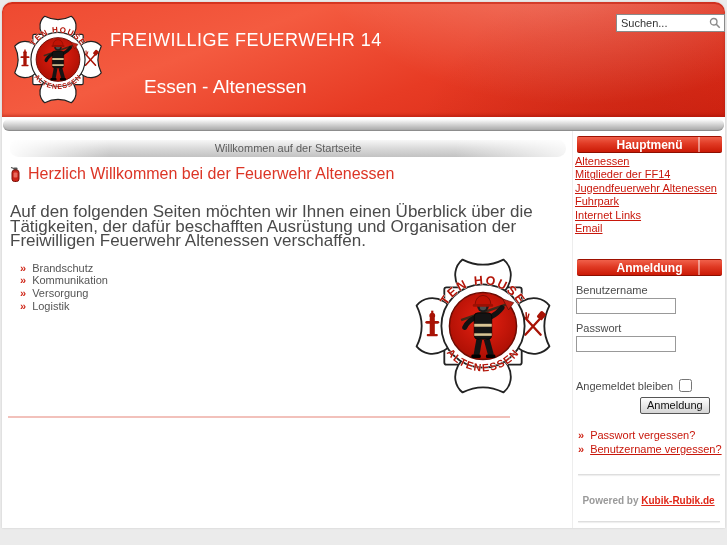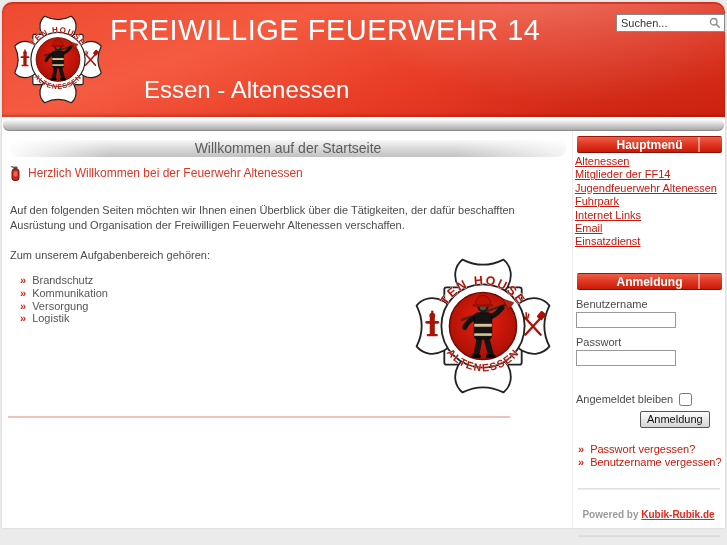--- a/index.html
+++ b/index.html
@@ -18,26 +18,26 @@
   .header {
     position:relative; height:115px; border-radius:10px 10px 0 0;
     background:
       radial-gradient(ellipse 430px 250px at 80% -45%, rgba(255,255,255,.30), rgba(255,255,255,0) 62%),
       radial-gradient(circle 340px at 88% 175%, rgba(150,12,0,.28), rgba(150,12,0,0) 70%),
       linear-gradient(160deg,#ee4930 0%,#f45b40 32%,#e73b24 62%,#d52513 100%);
     box-shadow: inset 0 2px 0 rgba(190,25,10,.55), inset 0 -2px 3px rgba(140,10,2,.35);
   }
   .logo-small { position:absolute; left:8px; top:10px; width:96px; height:95px; }
   .site-title {
-    position:absolute; left:108px; top:12px;
-    color:#ffffff; font-size:29px; letter-spacing:.5px; white-space:nowrap;
+    position:absolute; left:108px; top:28px;
+    color:#ffffff; font-size:18px; letter-spacing:.5px; white-space:nowrap;
   }
   .site-subtitle {
     position:absolute; left:142px; top:74px;
-    color:#ffffff; font-size:24px; white-space:nowrap;
+    color:#ffffff; font-size:19px; white-space:nowrap;
   }
   .searchbox {
     position:absolute; top:12px; right:0; width:109px; height:18px;
     background:#ffffff; border:1px solid #8a8a8a;
     display:flex; align-items:center;
   }
   .searchbox input {
     flex:1; min-width:0; border:none; outline:none; background:transparent;
     font-family:inherit; font-size:11px; color:#333; padding:1px 2px 1px 4px;
   }
@@ -48,28 +48,28 @@
     background:linear-gradient(#ffffff,#bdbdbd 70%,#a5a5a5);
     box-shadow: inset 0 -1px 1px rgba(0,0,0,.18);
   }
   
   .content { display:flex; height:397px; }
   .main {
     flex:1; position:relative; padding:9px 6px 0 8px; overflow:hidden;
   }
   .banner {
     height:17px; line-height:17px; border-radius:9px; text-align:center;
-    font-size:14px; color:#5c5c5c;
+    font-size:11px; color:#5c5c5c;
     background:
       linear-gradient(90deg, rgba(255,255,255,.95), rgba(255,255,255,0) 18%, rgba(255,255,255,0) 80%, rgba(255,255,255,.8)),
       linear-gradient(#f7f7f7,#d7d7d7 55%,#c2c2c2);
   }
   .article-head { margin-top:8px; display:flex; align-items:center; gap:7px; }
-  .article-head .txt { font-size:12px; color:#dc3526; }
-  .para { margin-top:22px; font-size:11px; line-height:14.5px; color:#4a4a4a; max-width:556px; }
+  .article-head .txt { font-size:16px; color:#dc3526; }
+  .para { margin-top:22px; font-size:17px; line-height:14.5px; color:#4a4a4a; max-width:556px; }
   .para2 { margin-top:17px; font-size:11px; color:#4a4a4a; }
   ul.tasks { margin-top:13px; margin-left:10px; list-style:none; }
   ul.tasks li { font-size:11px; line-height:12.8px; color:#555; display:flex; gap:6px; align-items:baseline; }
   .blt { color:#d0281a; font-weight:bold; font-size:11px; }
   .emblem-large { position:absolute; left:406px; top:122px; width:150px; height:146px; }
   .pink-hr { position:absolute; left:6px; top:285px; width:502px; border-top:2px solid #f2c1bb; }
   
   .sidebar {
     width:153px; border-left:1px solid #ededed; padding:4px 2px 0 1px;
     position:relative; font-size:11px;
@@ -92,21 +92,21 @@
   .remember { margin-top:27px; margin-left:2px; display:flex; align-items:center; gap:6px; color:#4a4a4a; }
   .remember input { width:13px; height:13px; }
   .login-btn {
     margin:5px 0 0 66px; font-family:inherit; font-size:11px; color:#111;
     padding:1px 6px 2px; background:linear-gradient(#fefefe,#d5d5d5);
     border:1px solid #555; border-radius:2px;
   }
   ul.forgot { list-style:none; margin-top:15px; padding-left:4px; }
   ul.forgot li { display:flex; gap:6px; align-items:baseline; line-height:13.5px; }
   ul.forgot a { color:#c8170b; text-decoration:none; }
-  ul.forgot li.u a { }
+  ul.forgot li.u a { text-decoration:underline; }
   .sb-divider { margin:18px auto 0; width:142px; border-top:1px solid #dedede; box-shadow:0 1px 1px rgba(0,0,0,.08); }
   .powered { margin-top:20px; text-align:center; font-size:10px; color:#9a9a9a; font-weight:bold; }
   .powered a { color:#e0281a; text-decoration:underline; font-weight:bold; }
   .sb-divider2 { margin:15px auto 0; width:142px; border-top:1px solid #dedede; box-shadow:0 1px 1px rgba(0,0,0,.08); }
   
   .crest-top textPath, .crest-top { font-weight:bold; font-size:17px; letter-spacing:2.5px;
     fill:#b31408; stroke:#ffffff; stroke-width:.7; paint-order:stroke; }
   .crest-bot textPath, .crest-bot { font-weight:bold; font-size:14.5px; letter-spacing:2px;
     fill:#b31408; stroke:#ffffff; stroke-width:.6; paint-order:stroke; }
 </style>
@@ -198,21 +198,20 @@
         <svg width="11" height="16" viewBox="0 0 11 16">
           <line x1="4" y1="2.5" x2="1" y2="1.5" stroke="#444" stroke-width="1.2"></line>
           <rect x="3.5" y="1.5" width="4" height="3" rx="1" fill="#555"></rect>
           <rect x="2" y="4" width="7" height="11.5" rx="2.5" fill="#cc2418" stroke="#7a120a"></rect>
           <rect x="3.6" y="6.5" width="3.8" height="5" rx="1" fill="#e8695c"></rect>
         </svg>
         <span class="txt">Herzlich Willkommen bei der Feuerwehr Altenessen</span>
       </div>
 
       <p class="para">Auf den folgenden Seiten möchten wir Ihnen einen Überblick über die Tätigkeiten, der dafür beschafften Ausrüstung und Organisation der Freiwilligen Feuerwehr Altenessen verschaffen.</p>
-      <p class="para2">Zum unserem Aufgabenbereich gehören:</p>
 
       <ul class="tasks">
         <li>
             <span class="blt">»</span>
             <span>Brandschutz</span>
           </li>
         <li>
             <span class="blt">»</span>
             <span>Kommunikation</span>
           </li>
@@ -300,23 +299,20 @@
             <a href="#">Jugendfeuerwehr Altenessen</a>
           </li>
         <li>
             <a href="#">Fuhrpark</a>
           </li>
         <li>
             <a href="#">Internet Links</a>
           </li>
         <li>
             <a href="#">Email</a>
-          </li>
-        <li>
-            <a href="#">Einsatzdienst</a>
           </li>
       </ul>
 
       <div class="modbar login-bar">
         <span>Anmeldung</span>
         <span class="notch"></span>
       </div>
 
       <div class="form">
         <label class="fld">Benutzername</label>

